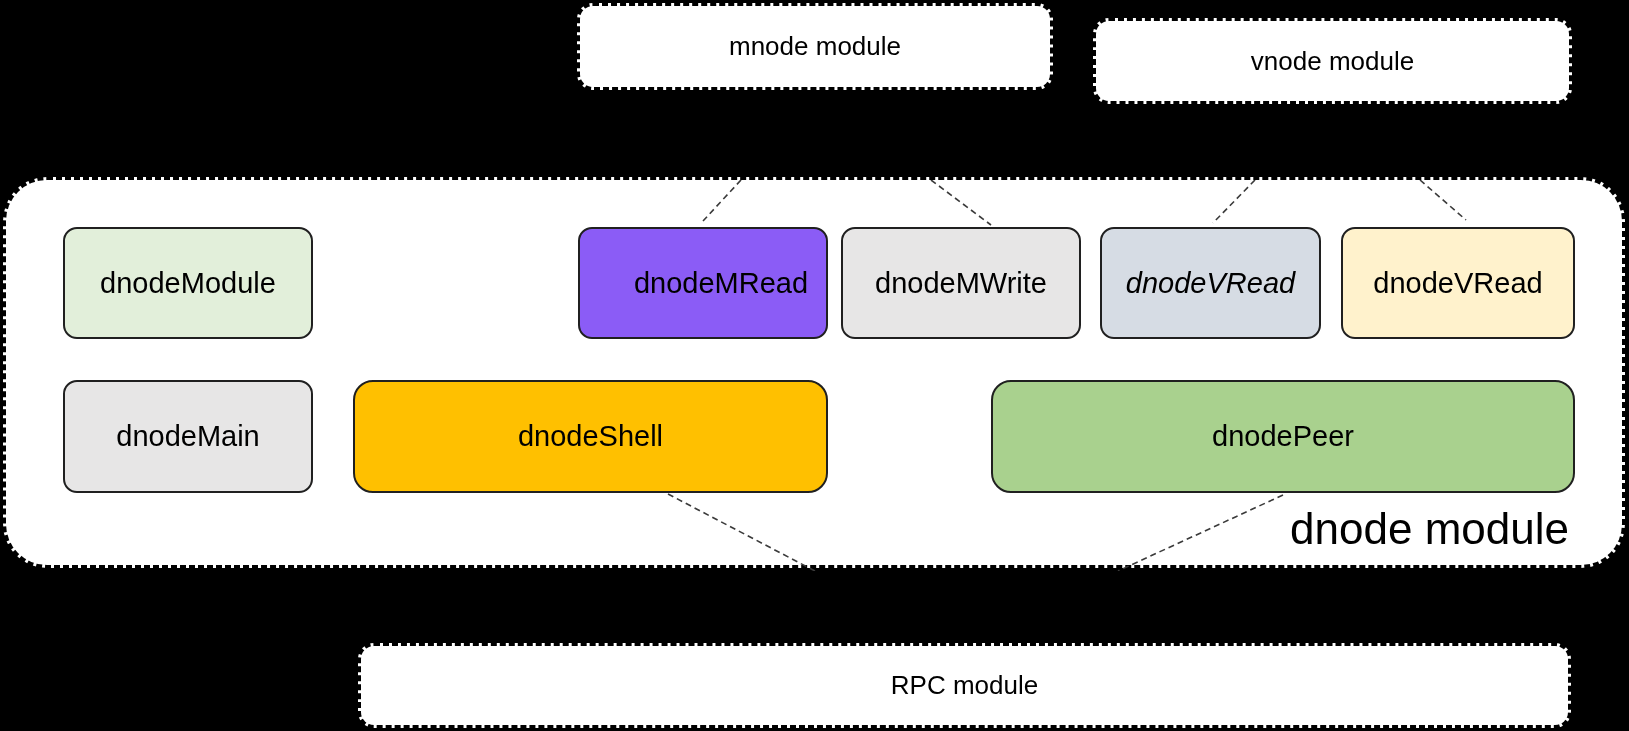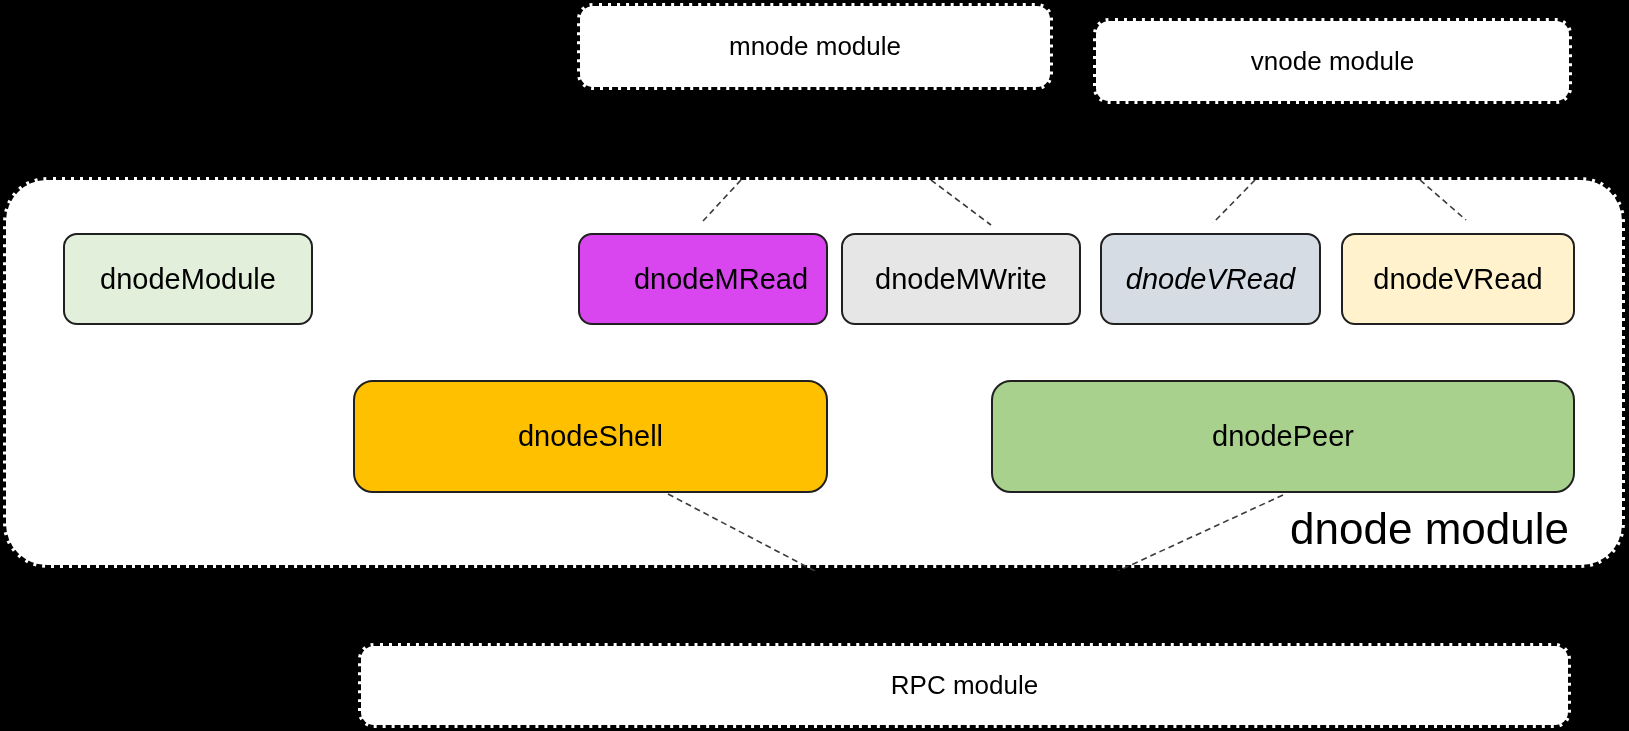--- a/index.html
+++ b/index.html
@@ -61,21 +61,21 @@
     position: absolute;
     border: 2px solid #202020;
     border-radius: 14px;
     display: flex;
     align-items: center;
     justify-content: center;
     font-size: 29px;
     box-sizing: border-box;
     background: #eee;
   }
-  .row1 { top: 53px;  height: 92px; }
+  .row1 { top: 47px;  height: 112px; }
   .row2 { top: 200px; height: 113px; }
   .c-module { left: 57px;   width: 250px; }
   .c-mgmt   { left: 345px;  width: 210px; }
   .c-mread  { left: 572px;  width: 250px; }
   .c-mwrite { left: 835px;  width: 240px; }
   .c-vread  { left: 1094px; width: 221px; font-style: italic; }
   .c-vwrite { left: 1335px; width: 234px; }
   .c-main   { left: 57px;   width: 250px; }
   .c-shell  { left: 347px;  width: 475px; border-radius: 20px; }
   .c-peer   { left: 985px;  width: 584px; border-radius: 20px; }
@@ -100,33 +100,36 @@
       <line x1="925" y1="0" x2="985" y2="45" stroke="#3a3a3a" stroke-width="1.6" stroke-dasharray="6 4"></line>
       <line x1="1249" y1="0" x2="1207" y2="43" stroke="#3a3a3a" stroke-width="1.6" stroke-dasharray="6 4"></line>
       <line x1="1414" y1="0" x2="1460" y2="40" stroke="#3a3a3a" stroke-width="1.6" stroke-dasharray="6 4"></line>
       <line x1="662" y1="314" x2="809" y2="391" stroke="#3a3a3a" stroke-width="1.6" stroke-dasharray="6 4"></line>
       <line x1="1277" y1="315" x2="1112" y2="391" stroke="#3a3a3a" stroke-width="1.6" stroke-dasharray="6 4"></line>
     </svg>
 
     <div class="chip row1 c-module" style="background: rgb(226, 239, 218);">
       <span>dnodeModule</span>
     </div>
-    <div class="chip row1 c-mread" style="background: #d946ef; padding-left: 36px;">
+    <div class="chip row1 c-mread" style="background: #8b5cf6; padding-left: 36px;">
       <span>dnodeMRead</span>
     </div>
     <div class="chip row1 c-mwrite" style="background: rgb(231, 230, 230);">
       <span>dnodeMWrite</span>
     </div>
     <div class="chip row1 c-vread" style="background: rgb(214, 220, 228);">
       <span>dnodeVRead</span>
     </div>
     <div class="chip row1 c-vwrite" style="background: rgb(255, 242, 204);">
       <span>dnodeVRead</span>
     </div>
 
+    <div class="chip row2 c-main" style="background: rgb(231, 230, 230);">
+      <span>dnodeMain</span>
+    </div>
     <div class="chip row2 c-shell" style="background: rgb(255, 192, 0);">
       <span>dnodeShell</span>
     </div>
     <div class="chip row2 c-peer" style="background: rgb(169, 209, 142);">
       <span>dnodePeer</span>
     </div>
 
     <div class="dnode-label">dnode module</div>
   </div>
 

